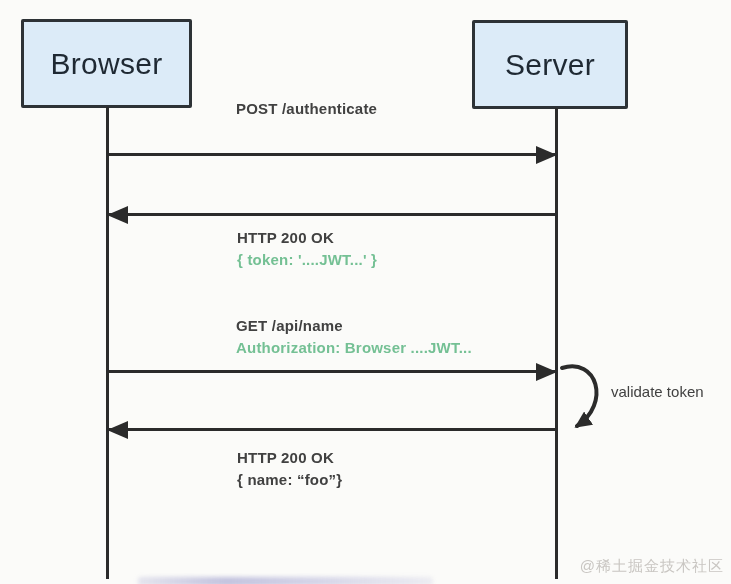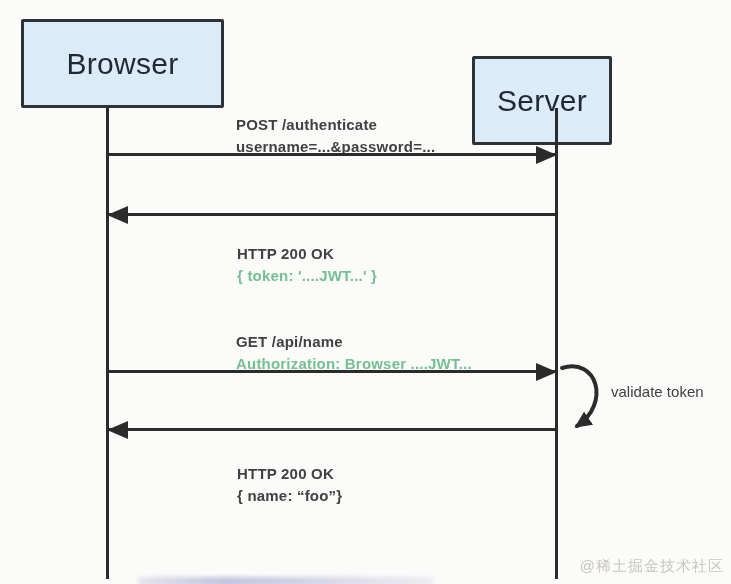--- a/index.html
+++ b/index.html
@@ -20,22 +20,22 @@
     border: 3px solid var(--box-border, #2d3236);
     border-radius: 2px;
     display: flex;
     align-items: center;
     justify-content: center;
     font-size: 30px;
     font-weight: 500;
     color: var(--box-text, #1f2933);
     letter-spacing: 0.3px;
   }
-  .actor-browser { left: 21px; top: 19px; width: 203px; height: 89px; }
-  .actor-server  { left: 472px; top: 20px; width: 140px; height: 89px; margin-top: 36px; }
+  .actor-browser { left: 21px; top: 19px; width: 171px; height: 89px; }
+  .actor-server  { left: 472px; top: 20px; width: 156px; height: 89px; }
 
   .lifeline {
     position: absolute;
     width: 3px;
     background: var(--line, #2b2b2b);
   }
   .lifeline-browser { left: 106px; top: 107px; height: 472px; }
   .lifeline-server  { left: 555px; top: 108px; height: 471px; }
 
   .arrow {
@@ -71,21 +71,20 @@
   .arrow-4 { left: 109px; top: 428px; width: 446px; }
 
   .msg {
     position: absolute;
     font-size: 15px;
     font-weight: 600;
     color: var(--text-dark, #414141);
     line-height: 22px;
     letter-spacing: 0.2px;
     white-space: nowrap;
-    margin-top: 16px;
   }
   .msg .green { color: var(--text-green, #74c094); }
   .msg-1 { left: 236px; top: 98px; }
   .msg-2 { left: 237px; top: 227px; }
   .msg-3 { left: 236px; top: 315px; }
   .msg-4 { left: 237px; top: 447px; }
 
   .self-loop-svg {
     position: absolute;
     left: 545px;
@@ -141,21 +140,20 @@
   </div>
   <div class="actor-box actor-server">
     <span>Server</span>
   </div>
 
   <div class="lifeline lifeline-browser"></div>
   <div class="lifeline lifeline-server"></div>
 
   <div class="msg msg-1">
     <div>POST /authenticate</div>
-    <div>username=...&amp;password=...</div>
   </div>
   <div class="arrow right arrow-1"></div>
 
   <div class="arrow left arrow-2"></div>
   <div class="msg msg-2">
     <div>HTTP 200 OK</div>
     <div class="green">{ token: '....JWT...' }</div>
   </div>
 
   <div class="msg msg-3">

